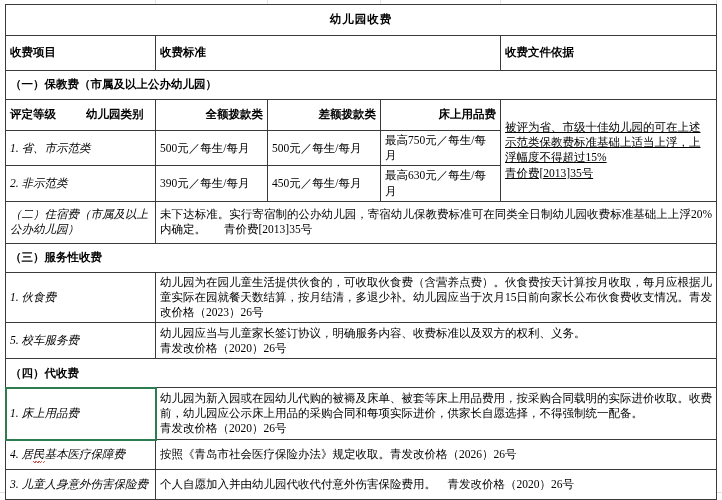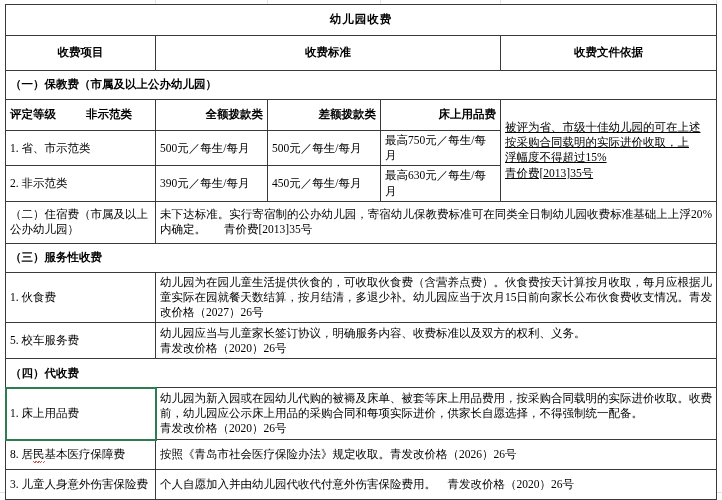--- a/index.html
+++ b/index.html
@@ -62,21 +62,20 @@
   .title-cell {
     text-align: center;
     font-weight: bold;
     font-size: 14.5px;
     height: 26px;
     letter-spacing: 1px;
   }
 
   
   .colhead {
-    text-align: center;
     font-weight: bold;
     font-size: 12.5px;
     height: 30px;
   }
 
   
   .section-cell {
     font-weight: bold;
     font-size: 12px;
     height: 24px;
@@ -94,20 +93,21 @@
     text-align: left;
     padding-left: 4px;
   }
   .grade-head.split .g2 {
     margin-left: 30px;
   }
 
   .item-cell {
     font-size: 11.5px;
     padding-left: 6px;
+    font-style: italic;
   }
   .amount-cell {
     font-size: 11px;
     padding-left: 5px;
   }
   .note-cell {
     font-size: 11px;
     line-height: 1.35;
     vertical-align: middle;
     padding: 3px 4px 3px 5px;
@@ -181,27 +181,27 @@
         <td class="colhead">收费项目</td>
         <td class="colhead" colspan="3">收费标准</td>
         <td class="colhead">收费文件依据</td>
       </tr>
 
       <tr>
         <td class="section-cell" colspan="5">（一）保教费（市属及以上公办幼儿园）</td>
       </tr>
 
       <tr>
-        <td class="grade-head split"><span>评定等级</span><span class="g2">非示范类</span></td>
+        <td class="grade-head split"><span>评定等级</span><span class="g2">幼儿园类别</span></td>
         <td class="grade-head">全额拨款类</td>
         <td class="grade-head">差额拨款类</td>
         <td class="grade-head">床上用品费</td>
         <td class="note-cell" rowspan="3">
           <div>被评为省、市级十佳幼儿园的可在上述</div>
-          <div>按采购合同载明的实际进价收取，上</div>
+          <div>示范类保教费标准基础上适当上浮，上</div>
           <div>浮幅度不得超过15%</div>
           <div>青价费[2013]35号</div>
         </td>
       </tr>
 
       <tr style="height:28px">
         <td class="item-cell">1. 省、市示范类</td>
         <td class="amount-cell">500元／每生/每月</td>
         <td class="amount-cell">500元／每生/每月</td>
         <td class="amount-cell">最高750元／每生/每月</td>
@@ -218,21 +218,21 @@
         <td class="item-cell vtop">（二）住宿费（市属及以上公办幼儿园）</td>
         <td class="desc-cell" colspan="4"><span>未下达标准。实行寄宿制的公办幼儿园，寄宿幼儿保教费标准可在同类全日制幼儿园收费标准基础上上浮20%内确定。</span><span class="gap"></span><span>青价费[2013]35号</span></td>
       </tr>
 
       <tr>
         <td class="section-cell" colspan="5">（三）服务性收费</td>
       </tr>
 
       <tr style="height:48px">
         <td class="item-cell">1. 伙食费</td>
-        <td class="desc-cell" colspan="4">幼儿园为在园儿童生活提供伙食的，可收取伙食费（含营养点费）。伙食费按天计算按月收取，每月应根据儿童实际在园就餐天数结算，按月结清，多退少补。幼儿园应当于次月15日前向家长公布伙食费收支情况。青发改价格（2027）26号</td>
+        <td class="desc-cell" colspan="4">幼儿园为在园儿童生活提供伙食的，可收取伙食费（含营养点费）。伙食费按天计算按月收取，每月应根据儿童实际在园就餐天数结算，按月结清，多退少补。幼儿园应当于次月15日前向家长公布伙食费收支情况。青发改价格（2023）26号</td>
       </tr>
 
       <tr style="height:36px">
         <td class="item-cell">5. 校车服务费</td>
         <td class="desc-cell" colspan="4">
           <div>幼儿园应当与儿童家长签订协议，明确服务内容、收费标准以及双方的权利、义务。</div>
           <div>青发改价格（2020）26号</div>
         </td>
       </tr>
 
@@ -242,21 +242,21 @@
 
       <tr style="height:52px">
         <td class="item-cell selected-cell">1. 床上用品费</td>
         <td class="desc-cell" colspan="4">
           <div>幼儿园为新入园或在园幼儿代购的被褥及床单、被套等床上用品费用，按采购合同载明的实际进价收取。收费前，幼儿园应公示床上用品的采购合同和每项实际进价，供家长自愿选择，不得强制统一配备。</div>
           <div>青发改价格（2020）26号</div>
         </td>
       </tr>
 
       <tr style="height:30px">
-        <td class="item-cell"><span>8. 居</span><span class="squiggle">民</span><span>基本医疗保障费</span></td>
+        <td class="item-cell"><span>4. 居</span><span class="squiggle">民</span><span>基本医疗保障费</span></td>
         <td class="desc-cell" colspan="4">按照《青岛市社会医疗保险办法》规定收取。青发改价格（2026）26号</td>
       </tr>
 
       <tr style="height:30px">
         <td class="item-cell">3. 儿童人身意外伤害保险费</td>
         <td class="desc-cell" colspan="4">个人自愿加入并由幼儿园代收代付意外伤害保险费用。　青发改价格（2020）26号</td>
       </tr>
 
     </tbody>
   </table>

